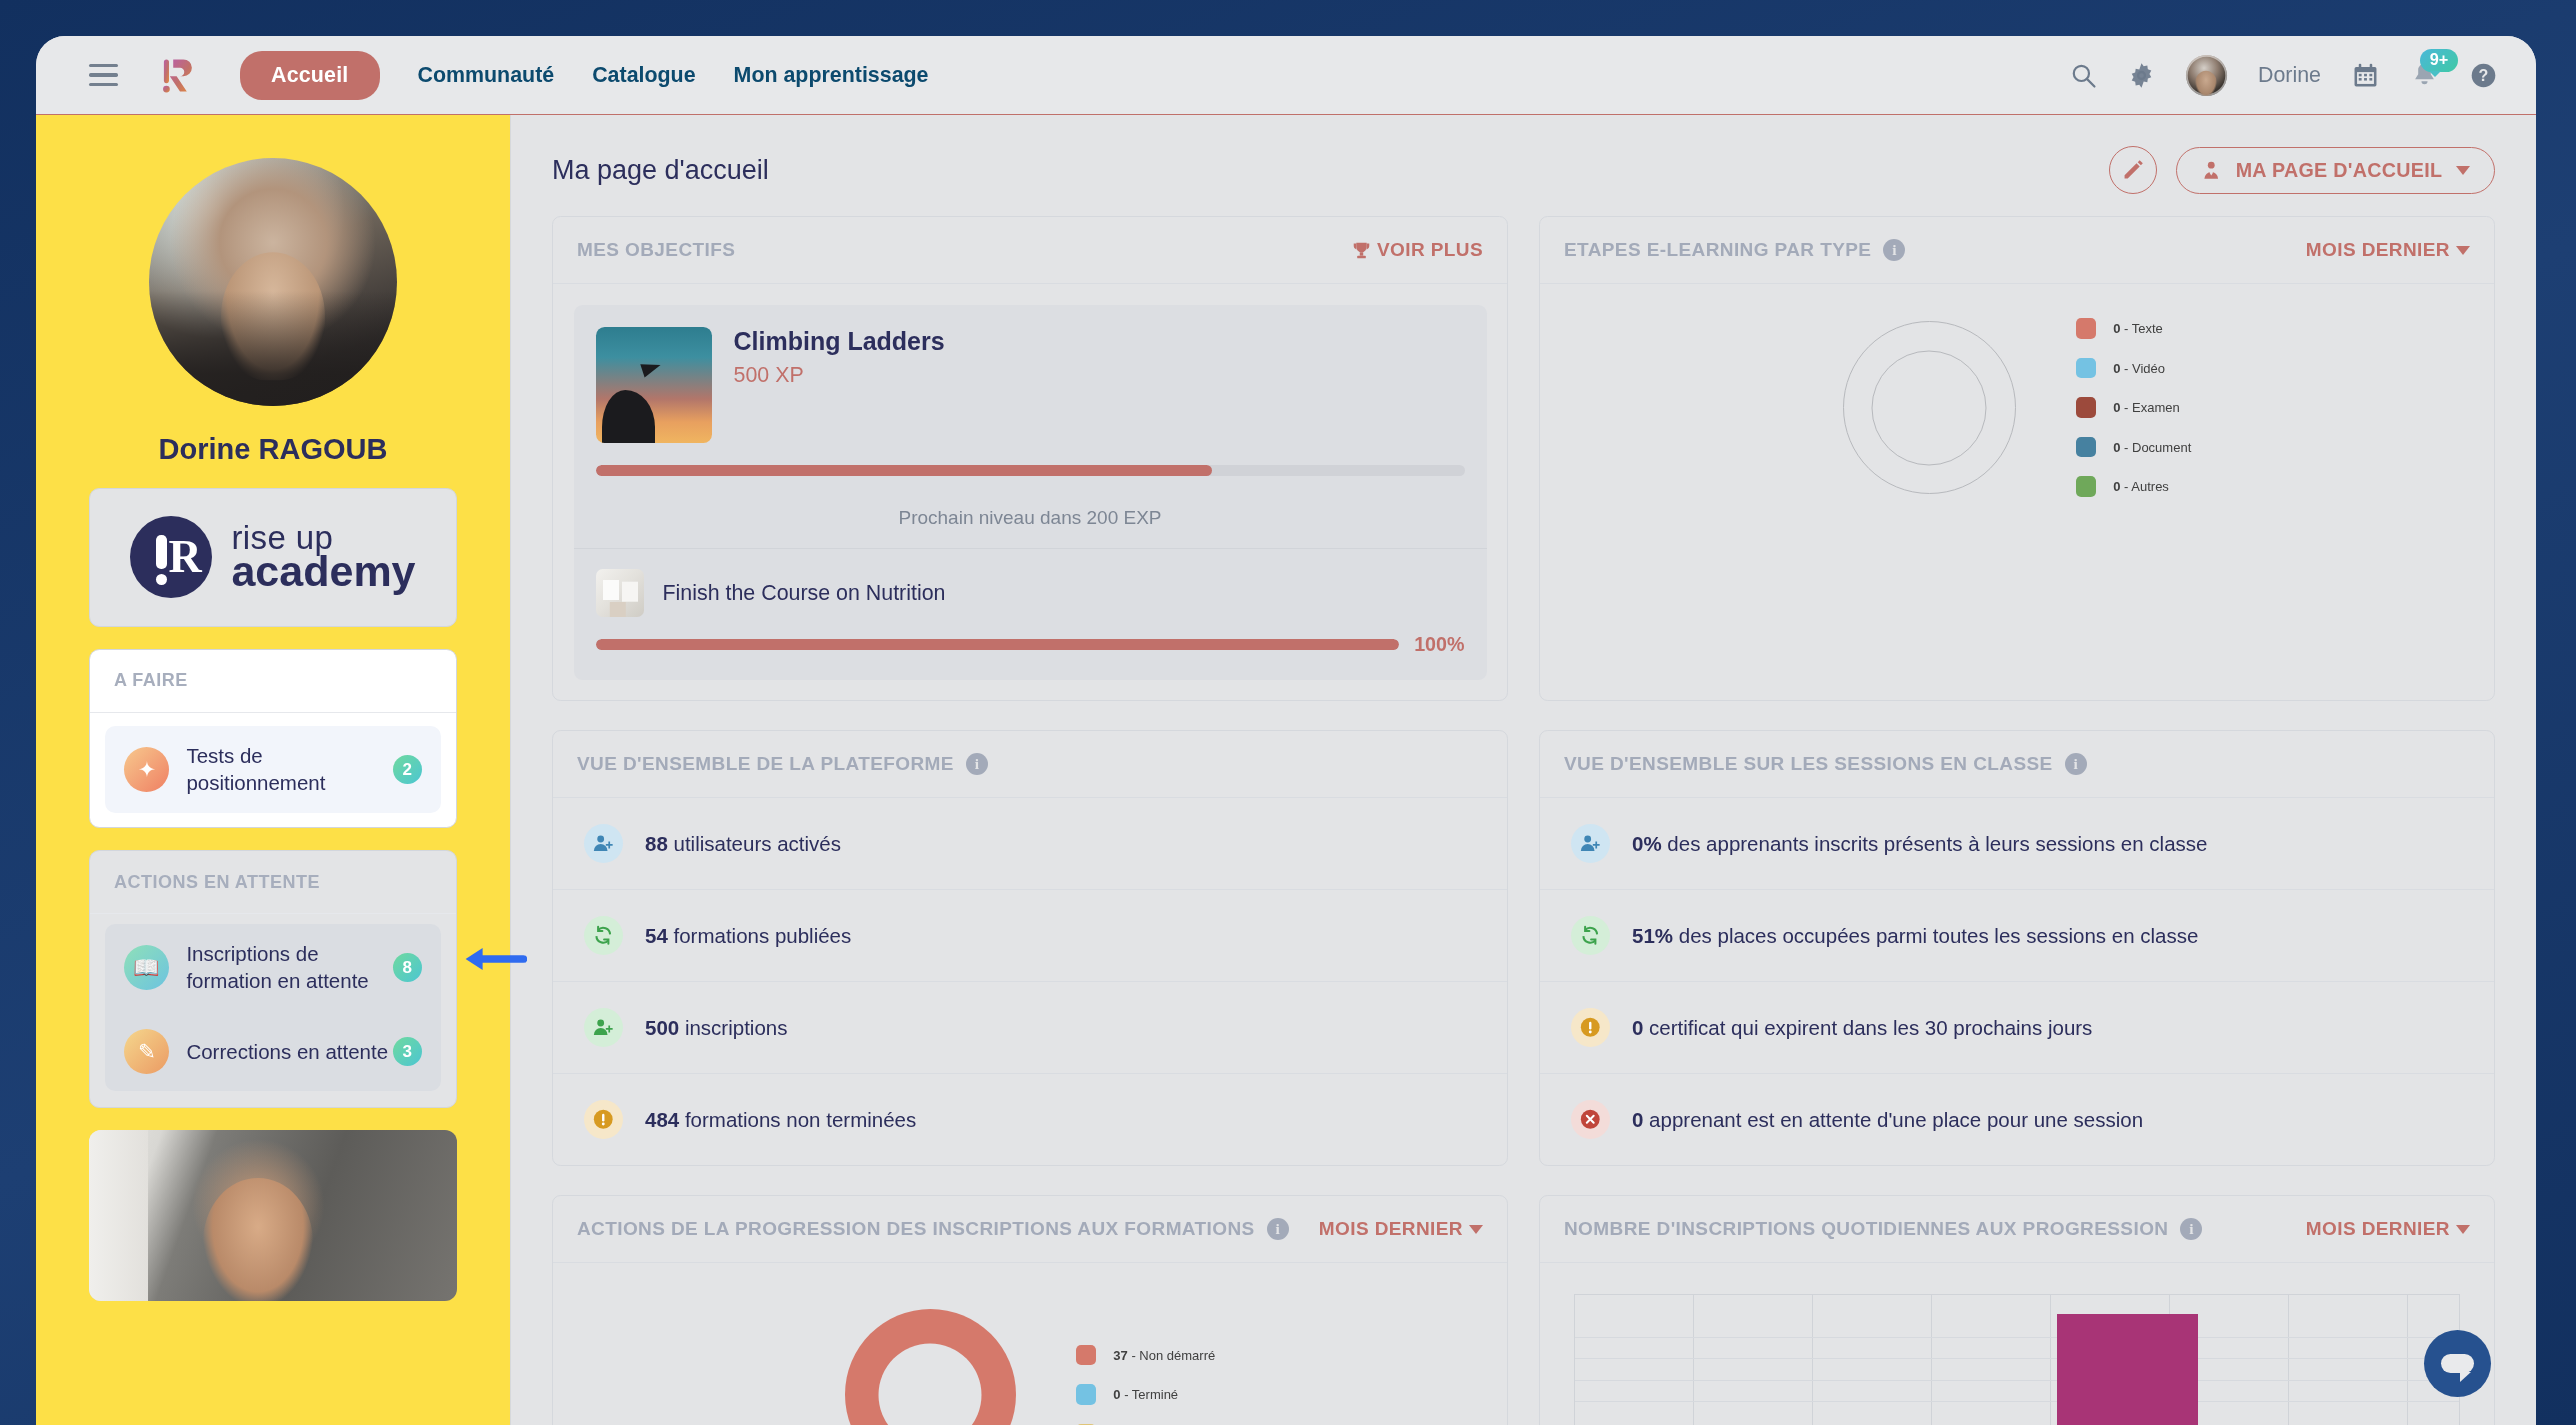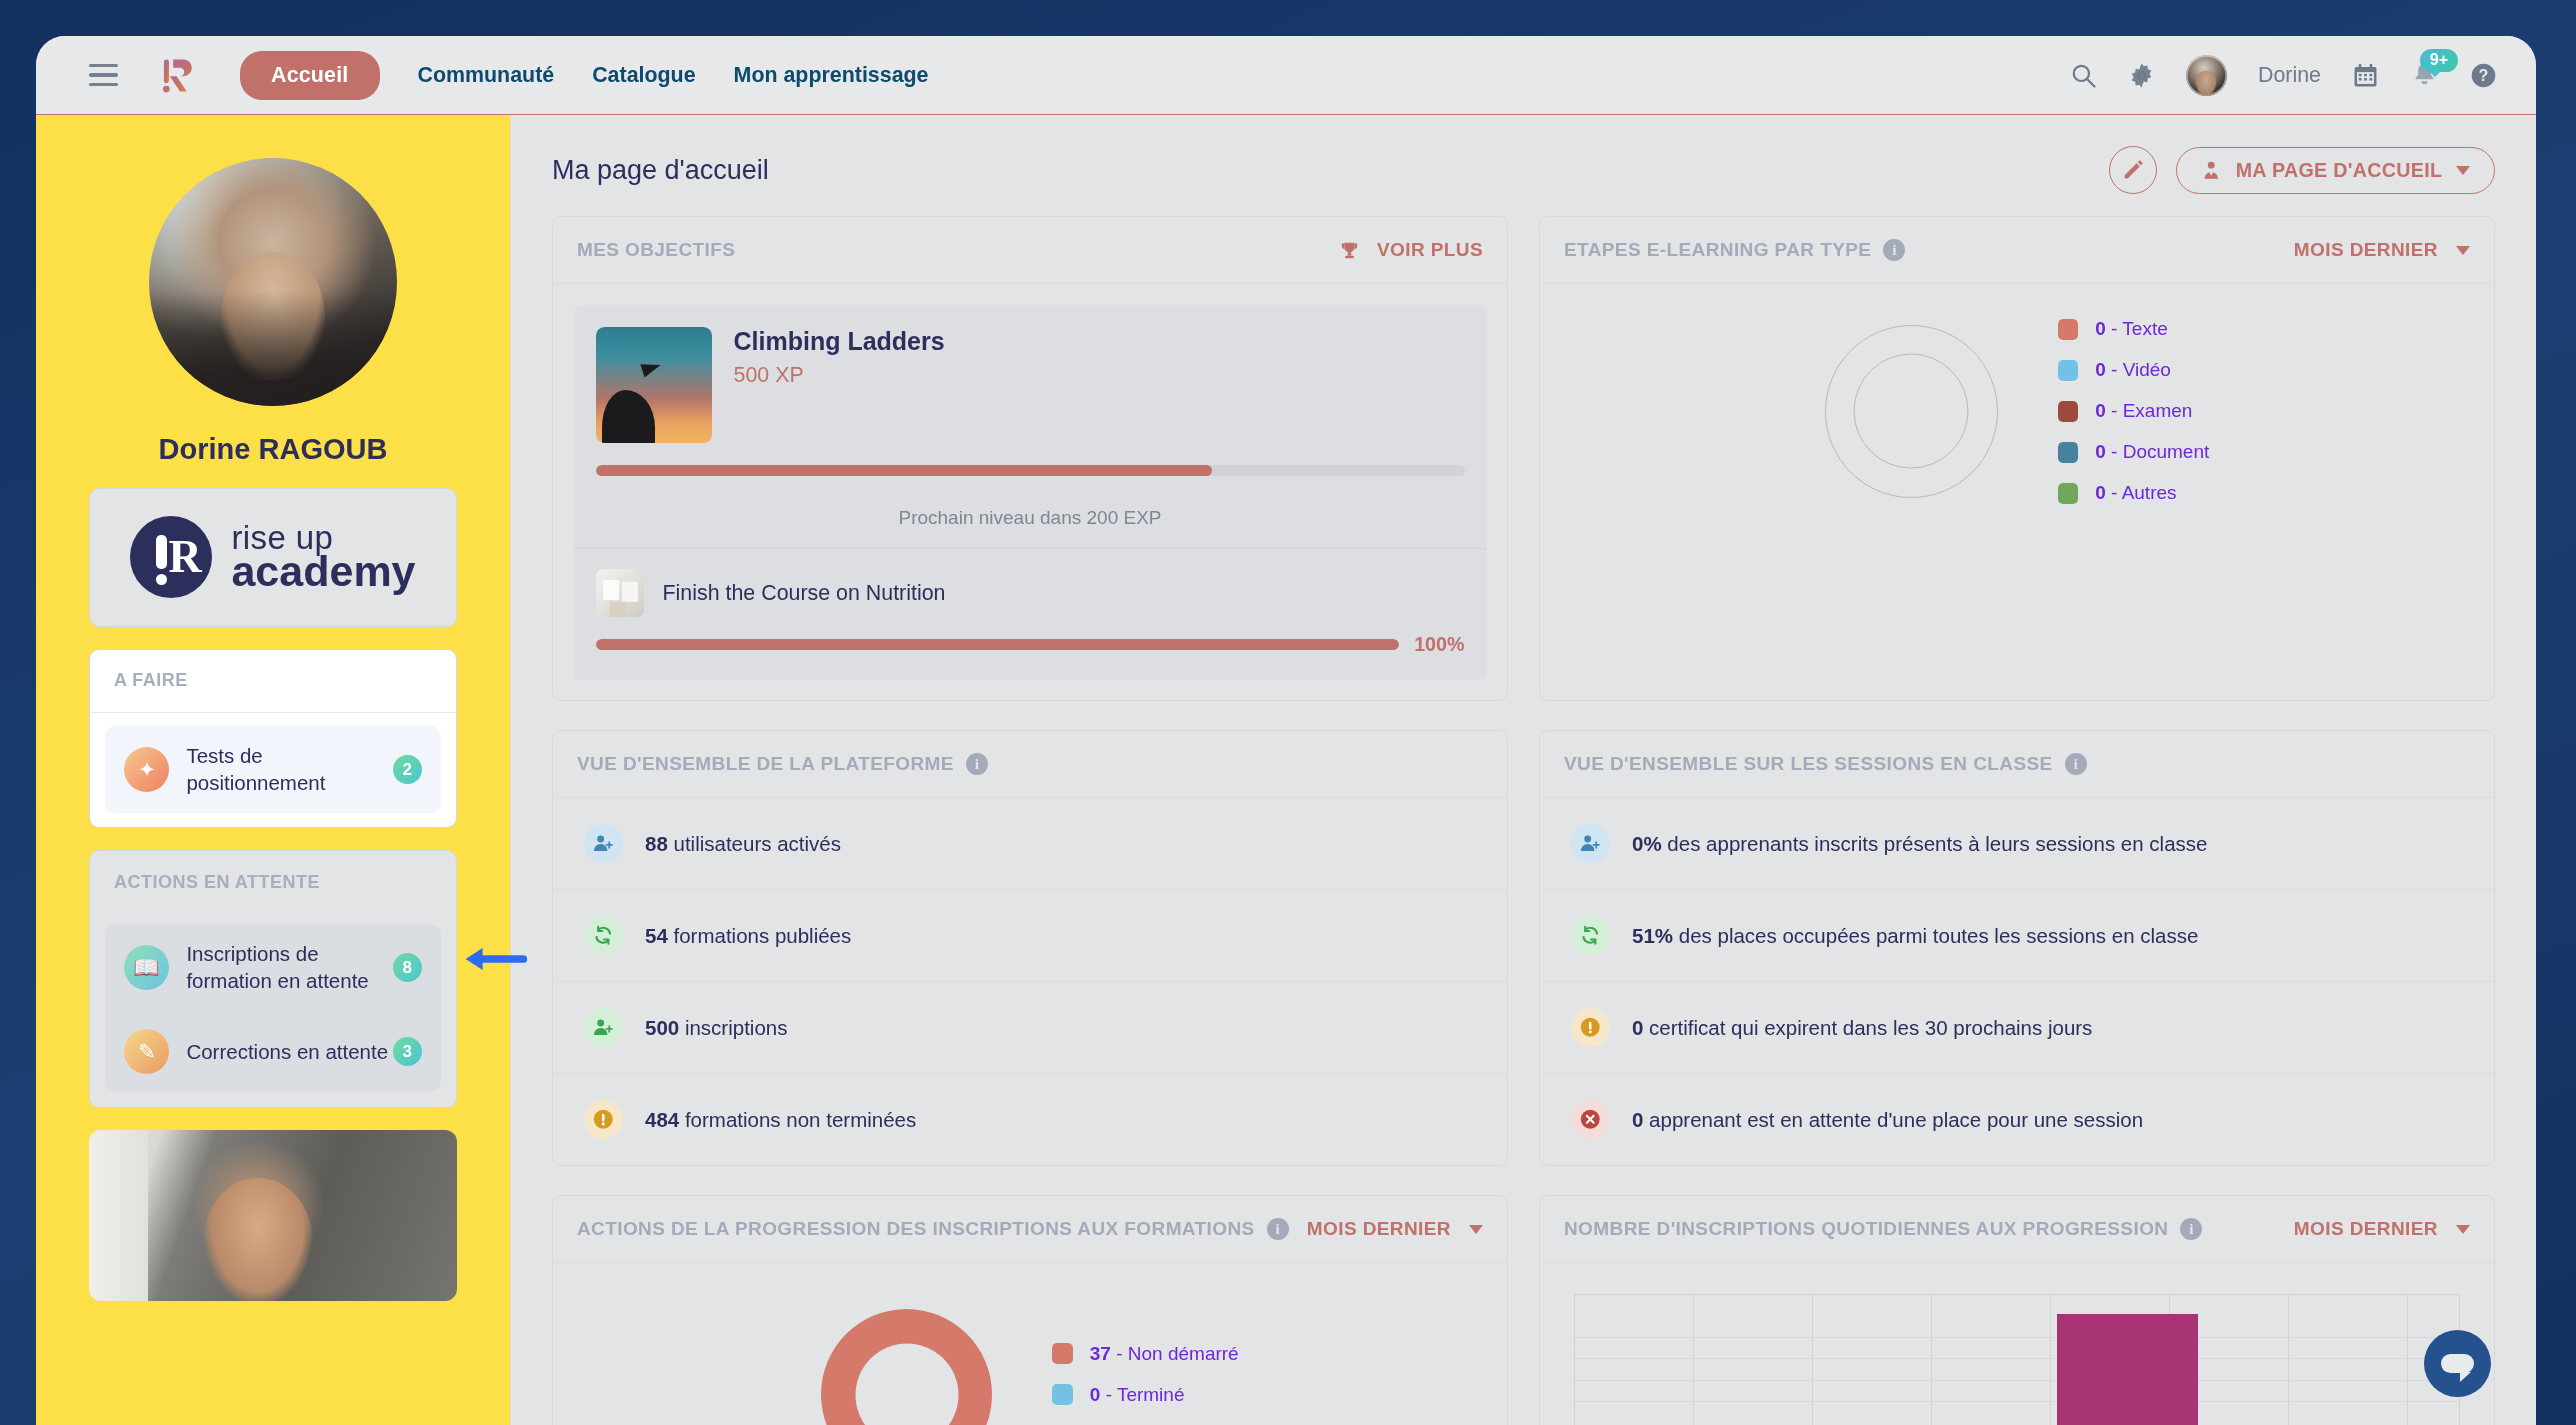--- a/index.html
+++ b/index.html
@@ -278,21 +278,21 @@
   .info-dot {
     margin-left:12px;
     width:22px; height:22px; border-radius:50%;
     background:#a3aab9; color:#e3e4e6;
     font-size:15.4px; font-weight:700;
     display:flex; align-items:center; justify-content:center;
     font-family:"Liberation Serif", serif;
     cursor:pointer; flex:none;
   }
   .head-action {
-    margin-left:auto; display:flex; align-items:center; gap:18px;
+    margin-left:auto; display:flex; align-items:center; gap:6px;
     color:#c1706a; font-size:19px; font-weight:700; letter-spacing:0.4px;
     cursor:pointer; white-space:nowrap;
   }
   .caret-down { width:0;height:0; border-left:7.7px solid transparent; border-right:7.7px solid transparent; border-top:9.4px solid #c1706a; }
 
   .card-body { border-top:0.9px solid #d9dce1; }
 
   
   #objectifs-inner { margin: 20.5px; background:#dcdee2; border-radius:8.6px; padding: 22px 22px 24px; }
   #goal-top { display:flex; gap:22px; align-items:flex-start; }
@@ -352,21 +352,21 @@
   }
   .donut-filled::after{
     content:""; position:absolute; left:50%; top:50%;
     transform:translate(-50%,-50%);
     width:103px; height:103px; border-radius:50%;
     background:#e3e4e6;
   }
   .legend { display:flex; flex-direction:column; gap:19px; }
   .legend-item { display:flex; align-items:center; gap:17px; cursor:pointer; }
   .legend-swatch { width:20.5px; height:20.5px; border-radius:5.1px; flex:none; }
-  .legend-text { color:#6d28d9; font-size:19px; white-space:nowrap; }
+  .legend-text { color:#404040; font-size:13px; white-space:nowrap; }
   .legend-text b { font-weight:700; }
 
   
   .stat-row {
     display:flex; align-items:center; gap:22px;
     padding: 26px 31px;
     border-bottom:0.9px solid #d9dce1;
   }
   .stat-row:last-child { border-bottom:none; }
   .stat-icon { width:39px; height:39px; border-radius:50%; flex:none; display:flex; align-items:center; justify-content:center; }

